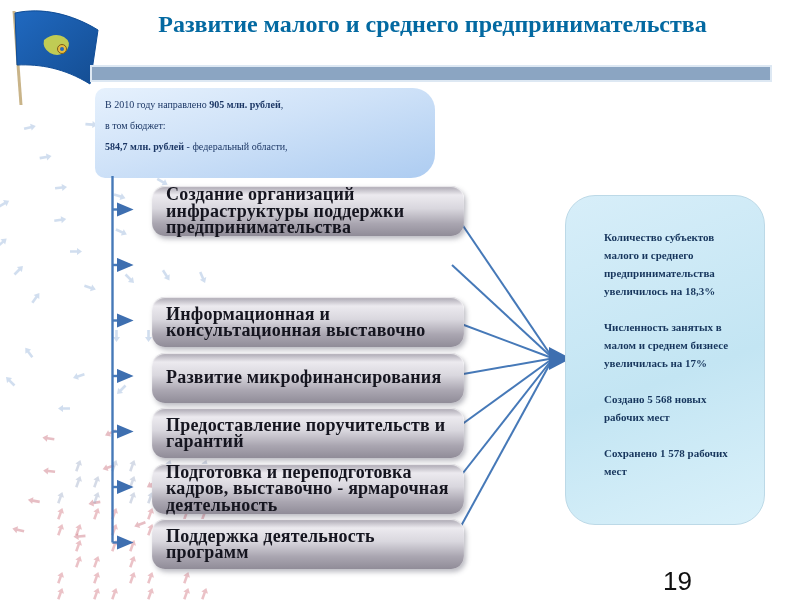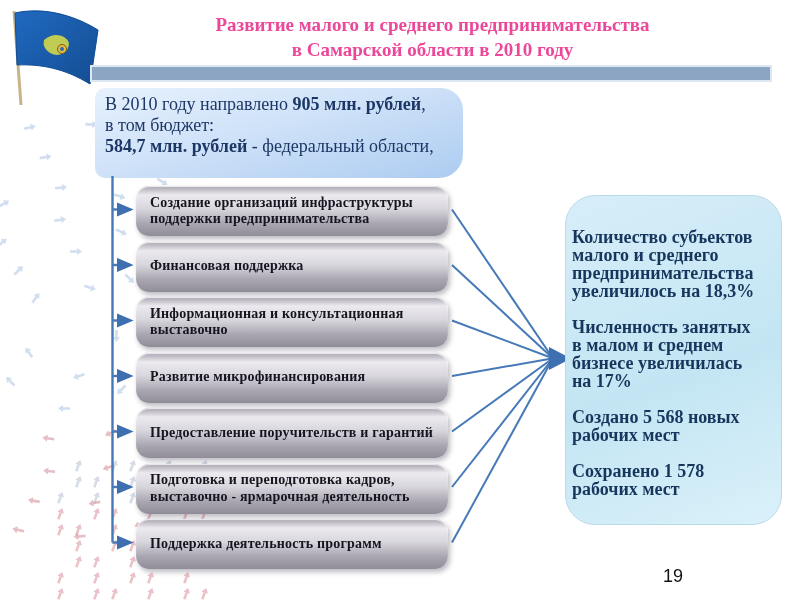--- a/index.html
+++ b/index.html
@@ -1,40 +1,40 @@
 <!DOCTYPE html>
 <html><head>
 <meta charset="utf-8">
 <style>
   html,body{margin:0;padding:0;background:#ffffff;}
   .slide{position:relative;width:800px;height:600px;background:#ffffff;overflow:hidden;
          font-family:"Liberation Serif", serif;}
   svg.bg{position:absolute;left:0;top:0;width:800px;height:600px;pointer-events:none;}
   .flag{position:absolute;left:0;top:2px;width:110px;height:110px;}
   .title{position:absolute;left:95px;top:12px;width:675px;text-align:center;
-         color:#ec4899;font-weight:bold;font-size:19px;line-height:25px;}
+         color:#0369a1;font-weight:bold;font-size:24px;line-height:25px;}
   .title-bar{position:absolute;left:92px;top:67px;width:678px;height:13px;
              background:#8ba5c2;box-shadow:0 0 0 2px #dde8f3;}
-  .funding-box{position:absolute;left:95px;top:88px;width:368px;height:90px;box-sizing:border-box;
+  .funding-box{position:absolute;left:95px;top:88px;width:340px;height:90px;box-sizing:border-box;
                background:linear-gradient(165deg,#e6f1fd 0%,#cfe2f8 45%,#adccf1 100%);
-               border-radius:10px 22px 24px 10px;color:#1c3765;font-size:18px;line-height:21px;
+               border-radius:10px 22px 24px 10px;color:#1c3765;font-size:10px;line-height:21px;
                padding:6px 10px 16px 10px;}
   .funding-box b{font-weight:bold;}
-  .measure{position:absolute;left:136px;width:312px;height:50px;box-sizing:border-box;
+  .measure{position:absolute;left:152px;width:312px;height:50px;box-sizing:border-box;
            border-radius:13px;display:flex;align-items:center;padding:3px 10px 3px 14px;
            background:linear-gradient(180deg,#a7a3ae 0%,#eceaef 18%,#d9d7de 45%,#aaa6b1 75%,#908c98 100%);
            box-shadow:2px 3px 5px rgba(60,60,80,0.35), inset 0 1px 1px rgba(255,255,255,0.8);
-           color:#15151f;font-weight:bold;font-size:14px;line-height:16.5px;letter-spacing:0.2px;}
+           color:#15151f;font-weight:bold;font-size:18px;line-height:16.5px;letter-spacing:0.2px;}
   .connectors{position:absolute;left:0;top:0;width:800px;height:600px;pointer-events:none;}
-  .results{position:absolute;left:565px;top:195px;width:217px;height:330px;box-sizing:border-box;
+  .results{position:absolute;left:565px;top:195px;width:200px;height:330px;box-sizing:border-box;
            background:linear-gradient(160deg,#d7eef9 0%,#c3e5f3 55%,#daf1fa 100%);
            border-radius:30px;border:1px solid #bcd9e7;
-           padding:32px 18px 14px 6px;color:#17365d;font-weight:bold;font-size:18px;line-height:18px;}
+           padding:32px 18px 14px 38px;color:#17365d;font-weight:bold;font-size:11px;line-height:18px;}
   .results p{margin:0 0 18px 0;}
-  .page-num{position:absolute;left:663px;top:566px;color:#111111;font-size:18px;
+  .page-num{position:absolute;left:663px;top:566px;color:#111111;font-size:26px;
             font-family:"Liberation Sans", sans-serif;}
 </style>
 </head>
 <body>
 
 <div class="slide">
 
   <svg class="bg" id="bg-pattern" viewBox="0 0 800 600">
       <path d="M0,2.2 L7,2.2 L7,0 L12,3.5 L7,7 L7,4.8 L0,4.8 Z" transform="translate(120.0,330.0) rotate(90.0)" fill="rgba(164,190,224,0.5)"></path>
       <path d="M0,2.2 L7,2.2 L7,0 L12,3.5 L7,7 L7,4.8 L0,4.8 Z" transform="translate(85.5,377.6) rotate(162.0)" fill="rgba(164,190,224,0.5)"></path>
@@ -143,21 +143,20 @@
     </defs>
     <line x1="14" y1="9" x2="21" y2="103" stroke="#c9b489" stroke-width="3"></line>
     <path d="M15,11 C42,5 72,12 98,28 L90,82 C64,66 40,62 17,63 Z" fill="url(#flaggrad)" stroke="#0f4c96" stroke-width="1"></path>
     <path d="M44,38 q10,-8 20,-3 q8,5 3,13 q-7,8 -17,3 q-8,-5 -6,-13 Z" fill="#c9d24f" opacity="0.95"></path>
     <circle cx="62" cy="47" r="4.5" fill="#e7bd3f" stroke="#7a5c17" stroke-width="1"></circle>
     <circle cx="62" cy="47" r="2" fill="#2b6cb8"></circle>
   </svg>
 
   <div class="title">
     <div>Развитие малого и среднего предпринимательства</div>
-    <div>в Самарской области в 2010 году</div>
   </div>
   <div class="title-bar"></div>
 
   <div class="funding-box">
     <div><span>В 2010 году направлено </span><b>905 млн. рублей</b><span>,</span></div>
     <div>в том бюджет:</div>
     <div><b>584,7 млн. рублей</b><span> - федеральный области,</span></div>
   </div>
 
   <svg class="connectors" viewBox="0 0 800 600">
@@ -184,23 +183,20 @@
       <line x1="452" y1="431.5" x2="552" y2="359"></line>
       <line x1="452" y1="487" x2="552" y2="359.5"></line>
       <line x1="452" y1="542.5" x2="552" y2="360"></line>
     </g>
     <polygon points="549,347 571,358.5 549,370" fill="#3e6fb0"></polygon>
   </svg>
 
   <div class="measure" style="top:186px">
       <span>Создание организаций инфраструктуры поддержки предпринимательства</span>
     </div>
-  <div class="measure" style="top:241.5px">
-      <span>Финансовая поддержка</span>
-    </div>
   <div class="measure" style="top:297px">
       <span>Информационная и консультационная выставочно</span>
     </div>
   <div class="measure" style="top:352.5px">
       <span>Развитие микрофинансирования</span>
     </div>
   <div class="measure" style="top:408px">
       <span>Предоставление поручительств и гарантий</span>
     </div>
   <div class="measure" style="top:463.5px">

